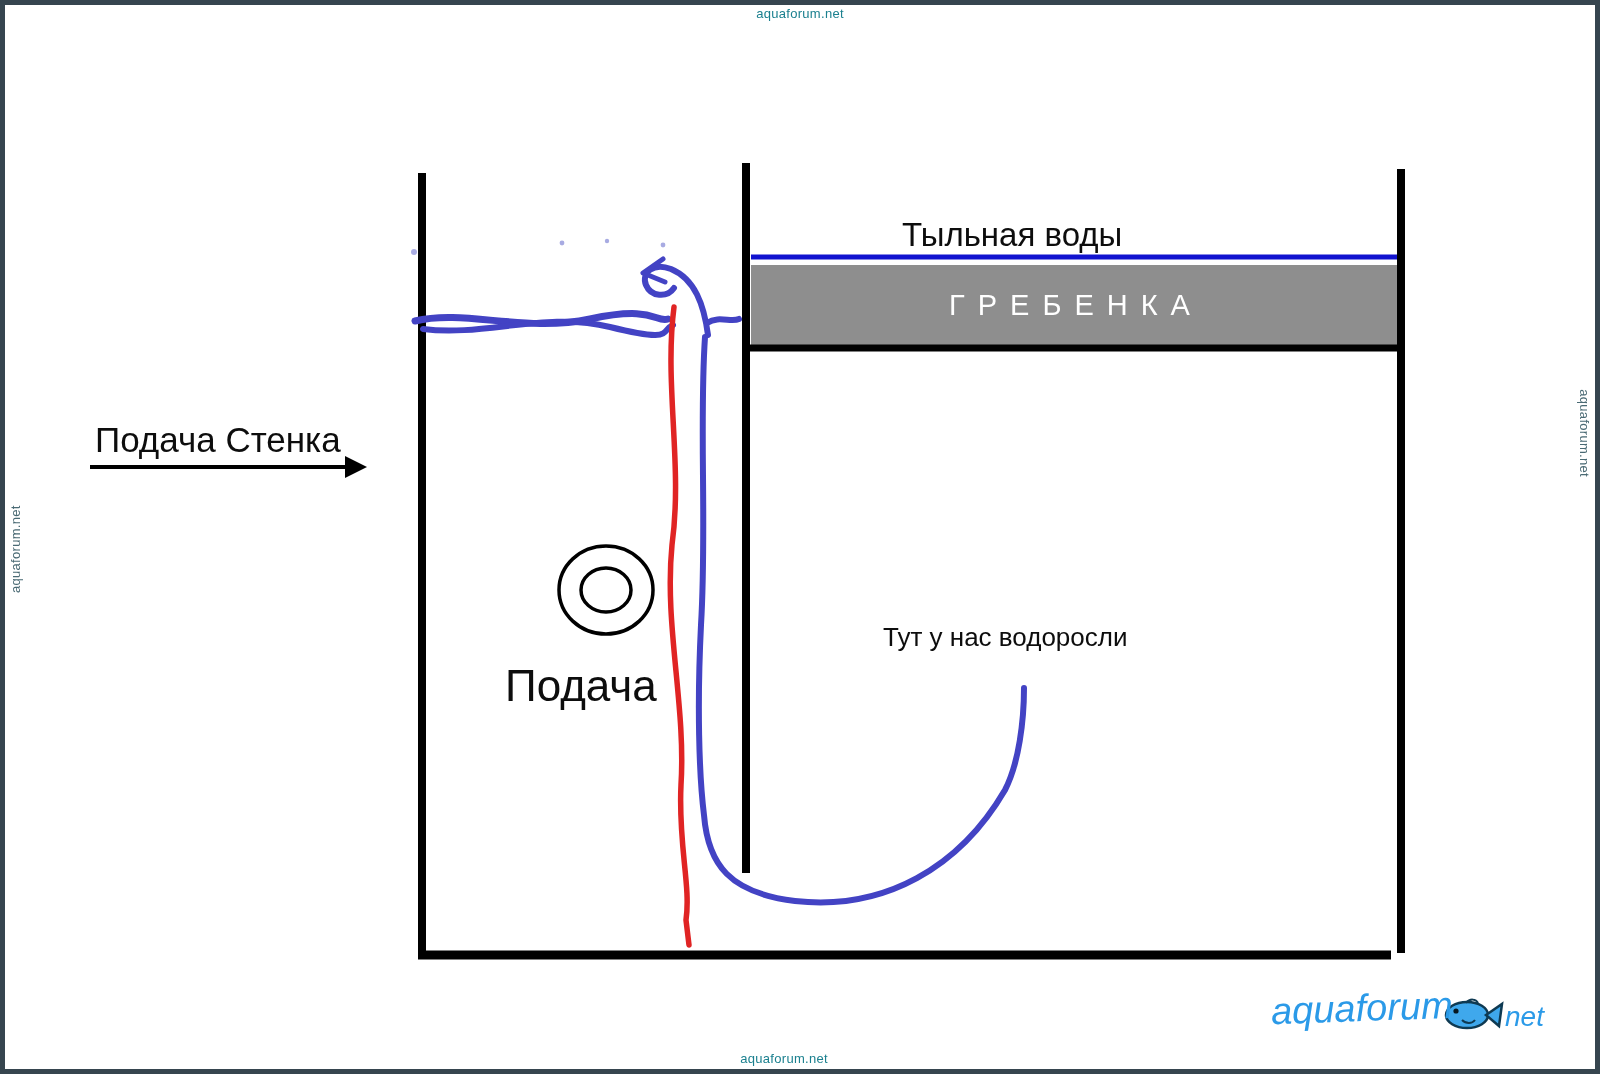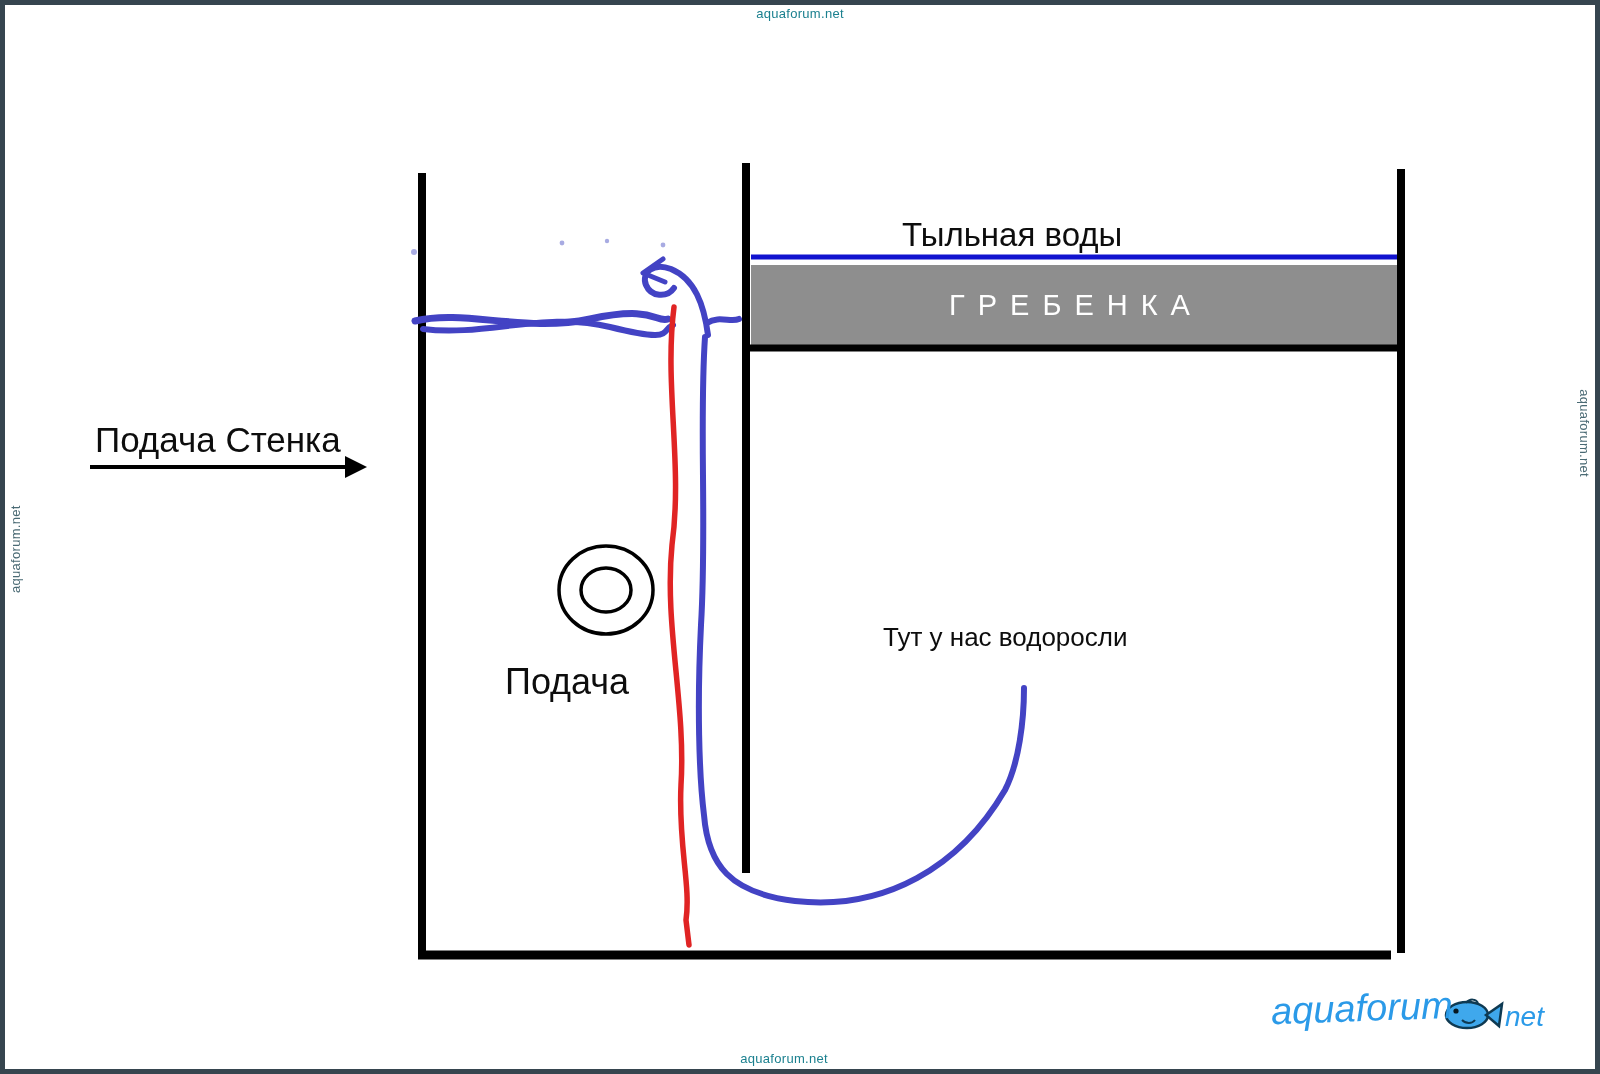--- a/index.html
+++ b/index.html
@@ -38,21 +38,21 @@
   
   .lbl{position:absolute;color:#0d0d0d;white-space:nowrap;}
   .lbl-water{left:897px;top:211px;font-size:33px;}
   .lbl-comb{
     left:746px;top:261px;width:648px;height:78px;
     display:flex;align-items:center;justify-content:center;
     color:var(--comb-text,#fff);font-size:29px;letter-spacing:13px;
     padding-left:2px;box-sizing:border-box;
   }
   .lbl-backwall{left:90px;top:415px;font-size:35px;}
-  .lbl-supply{left:500px;top:656px;font-size:36px;}
+  .lbl-supply{left:500px;top:656px;font-size:44px;}
   .lbl-algae{left:878px;top:572px;font-size:26px;margin-top:45px;}
   
   .logo-text{
     position:absolute;left:1266px;top:982px;
     font-size:38px;font-style:italic;
     color:var(--logo-blue,#2b9ae8);
     transform:rotate(-2deg);
     white-space:nowrap;
   }
   .logo-net{

